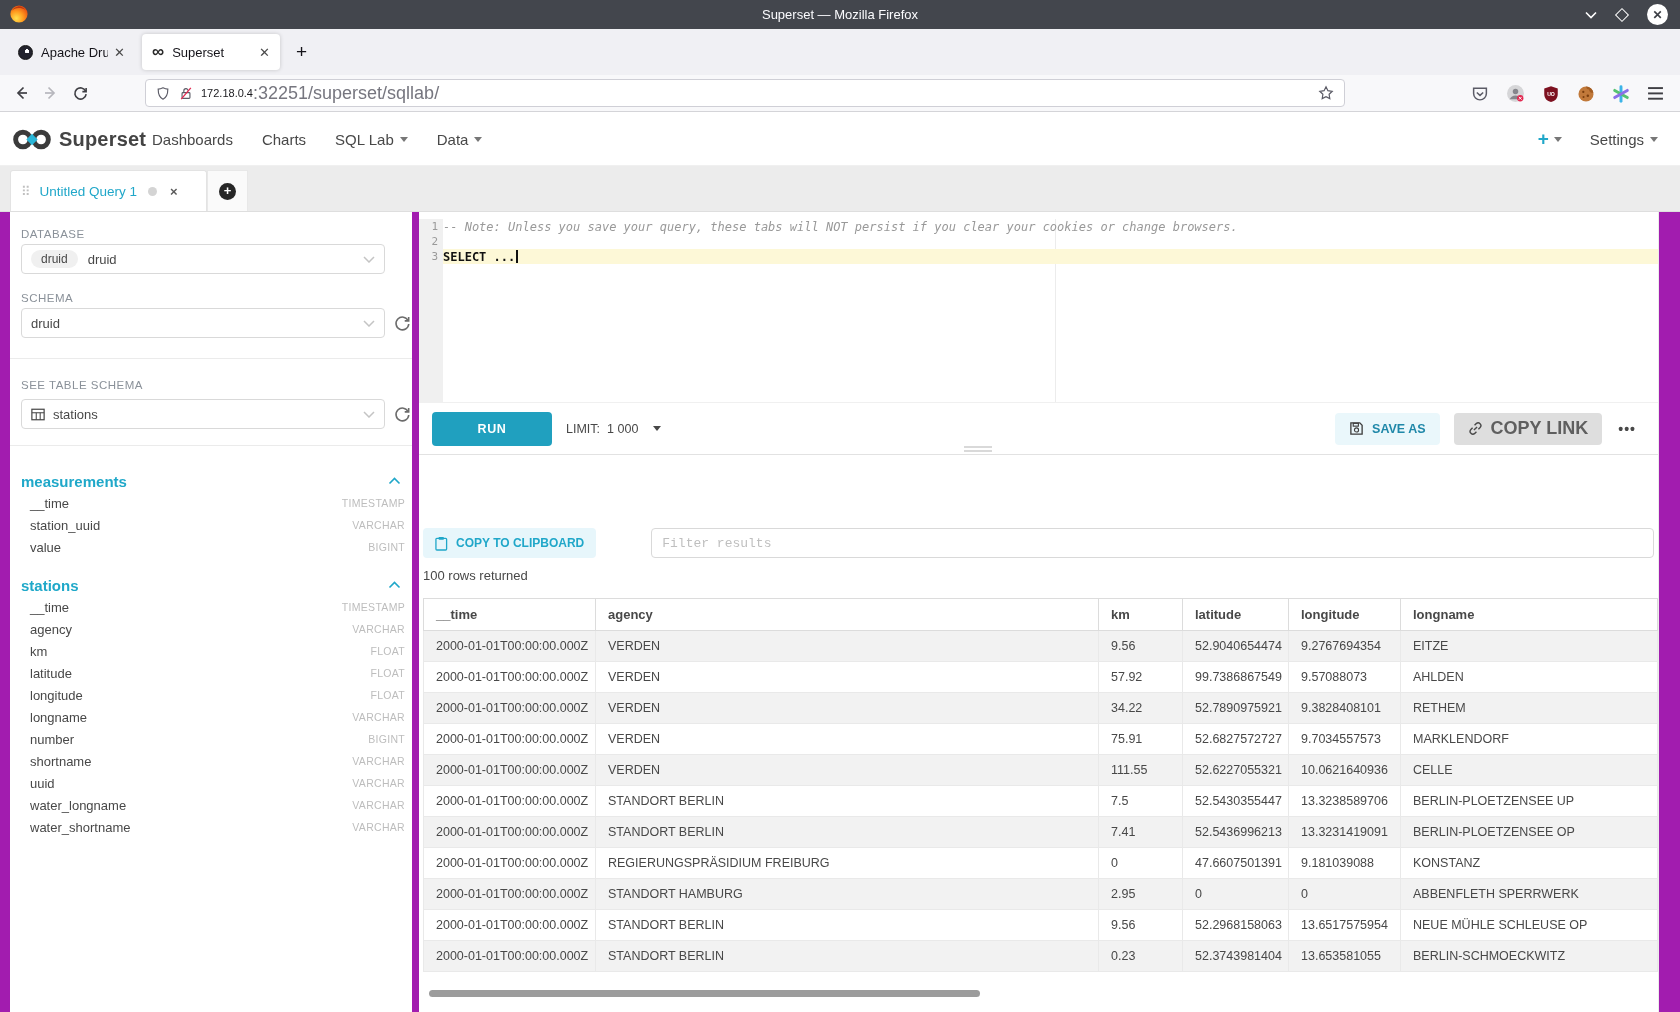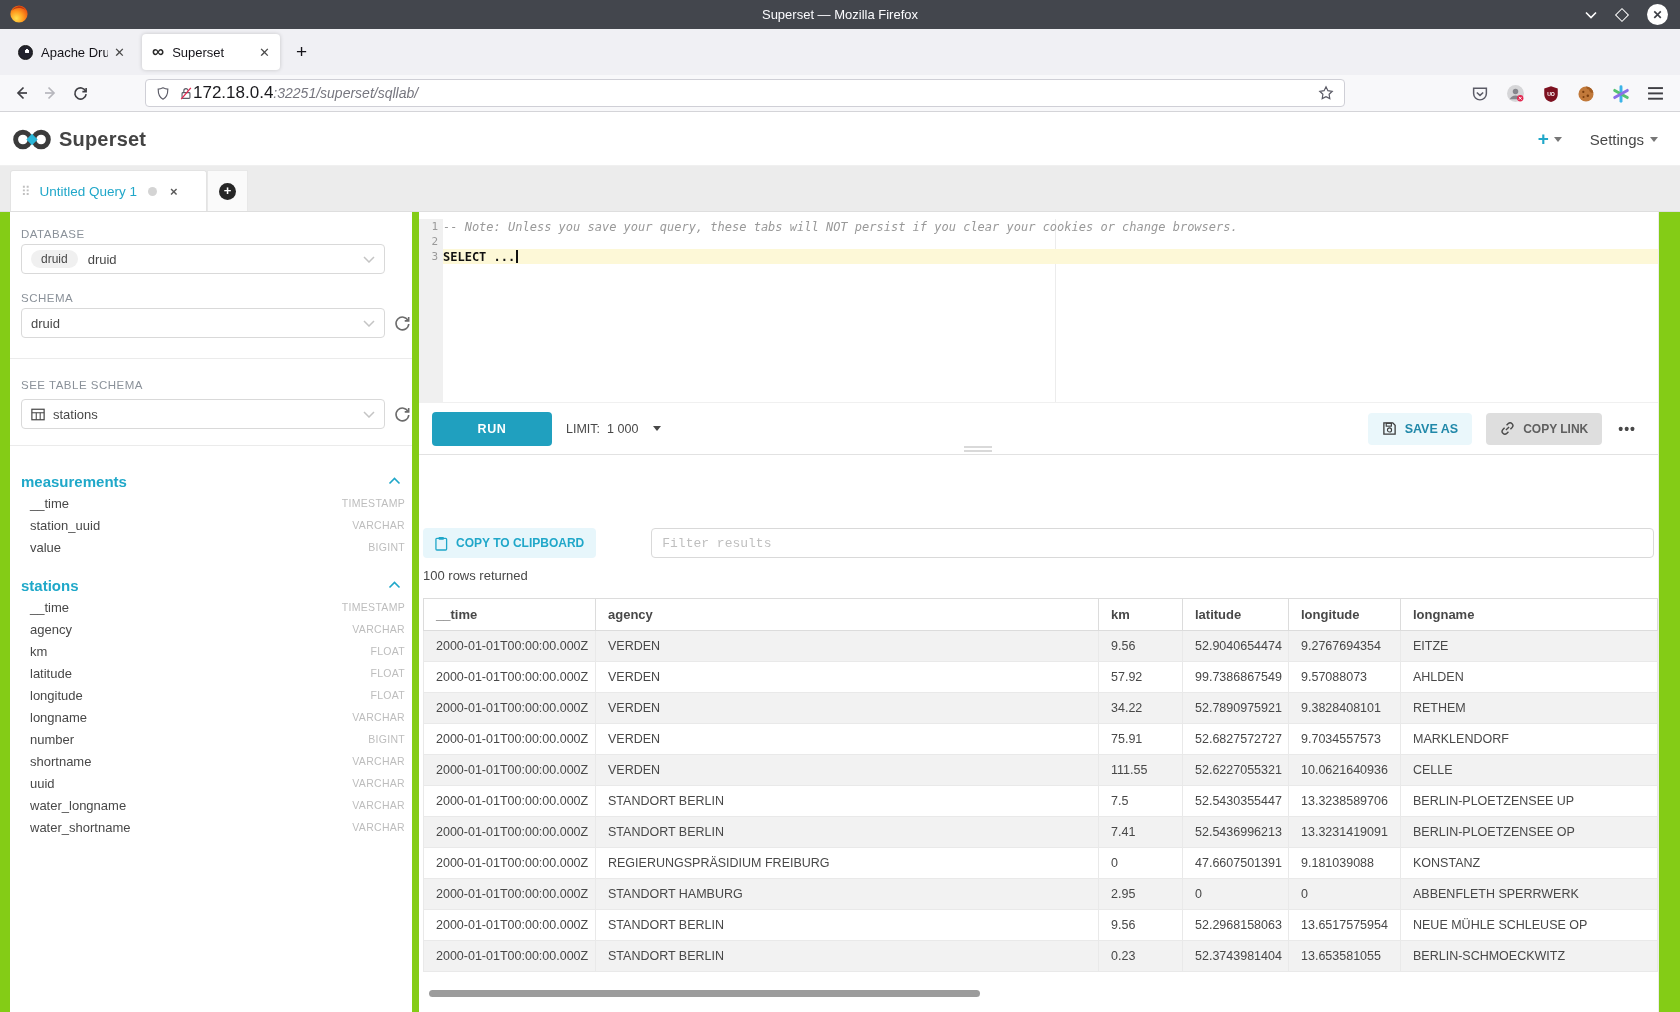--- a/index.html
+++ b/index.html
@@ -1,17 +1,17 @@
 <!DOCTYPE html>
 <html><head>
 <meta charset="utf-8">
 <style>
   * { margin:0; padding:0; box-sizing:border-box; }
   body { font-family:"Liberation Sans", sans-serif; background:#fff; }
-  #app { position:relative; width:1680px; height:1012px; overflow:hidden; background:#84cc16; }
+  #app { position:relative; width:1680px; height:1012px; overflow:hidden; background:#a21caf; }
 
   
   .titlebar { position:absolute; left:0; top:0; width:1680px; height:29px; background:#43464d;
     display:flex; align-items:center; justify-content:center; color:#fbfbfe; font-size:13px; }
   .fx-logo { position:absolute; left:9px; top:4px; width:20px; height:20px; }
   .win-controls { position:absolute; right:12px; top:0; height:29px; display:flex; align-items:center; gap:20px; }
   .win-diamond { width:10px; height:10px; border:1.5px solid #fff; transform:rotate(45deg); }
   .win-close { width:21px; height:21px; border-radius:50%; background:#fff; color:#3c3f45;
     display:flex; align-items:center; justify-content:center; font-size:12px; font-weight:bold; }
 
@@ -28,22 +28,22 @@
     background:radial-gradient(circle at 62% 40%, #ffffff 0 18%, #23232d 19%); border:1px solid #111; }
   .favicon-superset { font-size:17px; font-weight:bold; color:#2a2a2a; line-height:14px; }
   .newtab-btn { margin-left:10px; font-size:19px; color:#15141a; font-weight:300; padding:0 6px; }
 
   
   .navbar { position:absolute; left:0; top:75px; width:1680px; height:37px; background:#f8f8fa;
     border-bottom:1px solid #d4d4d8; display:flex; align-items:center; }
   .nav-icons { display:flex; align-items:center; gap:14px; margin-left:13px; }
   .urlbar { position:absolute; left:145px; top:4px; width:1200px; height:28px; background:#fff;
     border:1px solid #cfcfd6; border-radius:4px; display:flex; align-items:center; padding:0 10px; }
-  .urlbar .host { font-size:17px; color:#1a1a1e; }
-  .urlbar .rest { font-size:14px; color:#76767f;font-style:italic; }
+  .urlbar .host { margin-left:8px; font-size:11px; color:#1a1a1e; }
+  .urlbar .rest { font-size:18px; color:#76767f; }
   .urlbar .star { margin-left:auto; }
   .ext-icons { position:absolute; right:16px; top:0; height:37px; display:flex; align-items:center; gap:17px; }
 
   
   .appheader { position:absolute; left:0; top:112px; width:1680px; height:54px; background:#fff;
     border-bottom:1px solid #f0f0f0; }
   .brand { position:absolute; left:12px; top:0; height:54px; display:flex; align-items:center; gap:7px; }
   .brand-name { font-size:20px; font-weight:700; color:#444; letter-spacing:.2px; }
   .main-nav { position:absolute; left:152px; top:0; height:54px; display:flex; align-items:center; gap:29px; }
   .main-nav .item { font-size:15px; color:#484848; display:flex; align-items:center; gap:6px; cursor:pointer; }
@@ -107,21 +107,21 @@
   
   .runrow { position:absolute; left:0; top:190px; width:100%; height:53px; border-top:1px solid #f0f0f0;
     border-bottom:1px solid #e2e2e2; display:flex; align-items:center; padding:0 22px 0 13px; }
   .run-btn { width:120px; height:34px; background:#20a0bf; border:none; border-radius:4px; color:#fff;
     font-size:12.5px; font-weight:700; letter-spacing:.6px; font-family:inherit; }
   .limit-group { display:flex; align-items:center; margin-left:14px; gap:7px; font-size:12.5px; color:#484848; }
   .limit-caret { margin-left:8px; }
   .saveas-btn { margin-left:auto; height:32px; padding:0 14px; background:#eaf7fb; border:none; border-radius:4px;
     color:#2088a9; font-size:12.5px; font-weight:700; display:flex; align-items:center; gap:8px; font-family:inherit; }
   .copylink-btn { margin-left:14px; height:32px; padding:0 14px; background:#dedede; border:none; border-radius:4px;
-    color:#5f5f5f; font-size:12px; font-weight:700; display:flex; align-items:center; gap:8px; font-family:inherit; }
+    color:#5f5f5f; font-size:18px; font-weight:700; display:flex; align-items:center; gap:8px; font-family:inherit; }
   .more-btn { margin-left:16px; color:#484848; font-size:14px; font-weight:700; letter-spacing:1px; }
   .splitter { position:absolute; left:545px; top:234px; width:28px; }
   .splitter div { height:2px; background:#d9d9d9; margin-bottom:2px; }
 
   
   .rtabs { position:absolute; left:0; top:243px; width:100%; height:48px; border-bottom:1px solid #e8e8e8;
     display:flex; align-items:center; gap:28px; padding-left:4px; }
   .rtab { position:relative; height:100%; display:flex; align-items:center; font-size:11.5px;
     letter-spacing:.4px; color:#5c5c5c; white-space:nowrap; }
   .rtab.active { color:#3f4566; font-weight:700; }
@@ -259,20 +259,36 @@
   </div>
 
   <div class="appheader">
     <div class="brand">
       <svg width="40" height="23" viewBox="0 0 44 24">
         <circle cx="12" cy="12" r="8" fill="none" stroke="#3b3b3b" stroke-width="5.4"></circle>
         <circle cx="32" cy="12" r="8" fill="none" stroke="#3b3b3b" stroke-width="5.4"></circle>
         <rect x="17.6" y="7.6" width="8.8" height="8.8" fill="#29b6d8" transform="rotate(45 22 12)"></rect>
       </svg>
       <span class="brand-name">Superset</span>
+    </div>
+    <div class="main-nav">
+      <span class="item">
+          <span>Dashboards</span>
+        </span>
+      <span class="item">
+          <span>Charts</span>
+        </span>
+      <span class="item">
+          <span>SQL Lab</span>
+          <span class="caret"></span>
+        </span>
+      <span class="item">
+          <span>Data</span>
+          <span class="caret"></span>
+        </span>
     </div>
     <div class="hdr-right">
       <span class="plus-link">
           <span>+</span>
           <span class="caret"></span>
         </span>
       <span class="settings-link">
           <span>Settings</span>
           <span class="caret"></span>
         </span>

